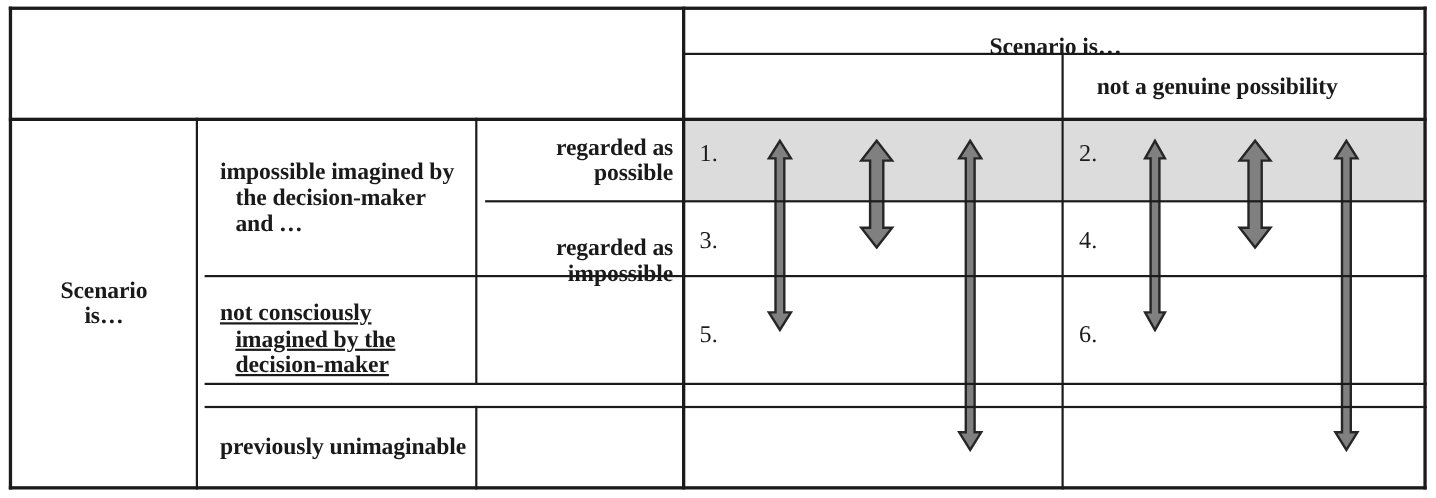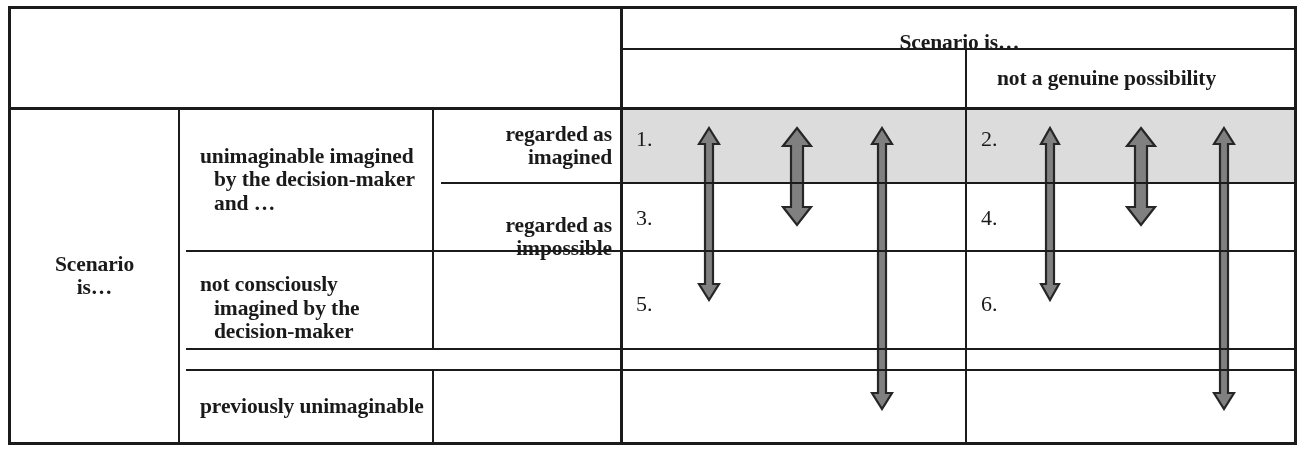--- a/index.html
+++ b/index.html
@@ -107,33 +107,33 @@
 
   <div class="cell hdr vmid centeral" style="left:959px; top:43px; width:279px; height:60px;">
     <span class="txt" style="width:100%;">not a genuine possibility</span>
   </div>
 
   <div class="cell vmid centeral" style="left:3px; top:103px; width:167px; height:334px;">
     <span class="txt" style="width:100%;">Scenario<br>is…</span>
   </div>
 
   <div class="cell vmid hang" style="left:178px; top:103px; width:246px; height:142px; padding:0 6px 0 14px;">
-    <span class="txt">unimaginable imagined by the decision-maker and …</span>
-  </div>
-
-  <div class="cell vmid hang" style="left:178px; top:245px; width:246px; height:115px; padding:0 6px 0 14px;">
+    <span class="txt">impossible imagined by the decision-maker and …</span>
+  </div>
+
+  <div class="cell vmid hang" style="left:178px; top:245px; width:246px; height:115px; padding:0 6px 0 14px;text-decoration:underline;">
     <span class="txt">not consciously imagined by the decision-maker</span>
   </div>
 
   <div class="cell vmid hang" style="left:178px; top:364px; width:246px; height:73px; padding:0 6px 0 14px;">
     <span class="txt">previously unimaginable</span>
   </div>
 
   <div class="cell vmid rightal" style="left:433px; top:103px; width:181px; height:74px; padding:0 10px;">
-    <span class="txt" style="width:100%;">regarded as imagined</span>
+    <span class="txt" style="width:100%;">regarded as possible</span>
   </div>
 
   <div class="cell vmid rightal" style="left:433px; top:177px; width:181px; height:68px; padding:0 10px;margin-top:20px;">
     <span class="txt" style="width:100%;">regarded as impossible</span>
   </div>
 
   <div class="cell" style="left:433px; top:245px; width:181px; height:98px;"></div>
 
   <div class="cell" style="left:433px; top:364px; width:181px; height:73px;"></div>
 

